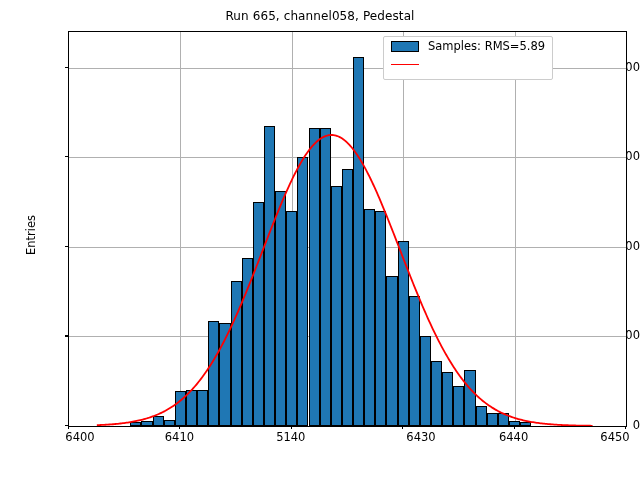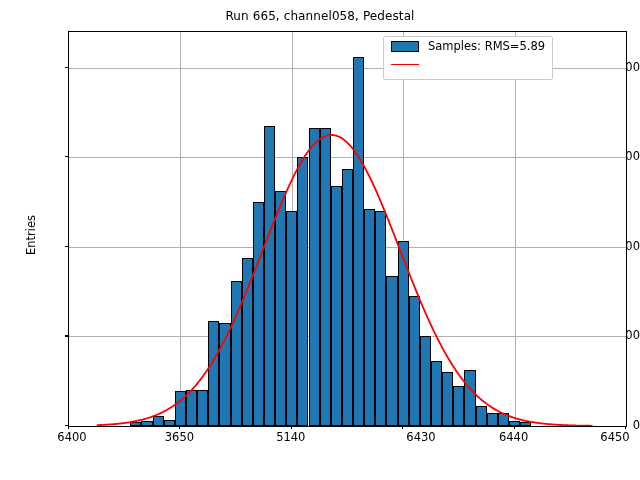--- a/index.html
+++ b/index.html
@@ -170,23 +170,23 @@
       <div class="tick-label-y" style="top: 335.455px;">200</div>
       <div class="tick-mark-y" style="top: 335.455px;"></div>
       <div class="tick-label-y" style="top: 245.909px;">400</div>
       <div class="tick-mark-y" style="top: 245.909px;"></div>
       <div class="tick-label-y" style="top: 156.364px;">600</div>
       <div class="tick-mark-y" style="top: 156.364px;"></div>
       <div class="tick-label-y" style="top: 66.8182px;">800</div>
       <div class="tick-mark-y" style="top: 66.8182px;"></div>
     </div>
   <div id="x-ticks">
-      <div class="tick-label-x" style="left: 72px;">6400</div>
+      <div class="tick-label-x" style="left: 80px;">6400</div>
       <div class="tick-mark-x" style="left: 68px;"></div>
-      <div class="tick-label-x" style="left: 179.4px;">3650</div>
+      <div class="tick-label-x" style="left: 179.4px;">6410</div>
       <div class="tick-mark-x" style="left: 179.4px;"></div>
       <div class="tick-label-x" style="left: 290.8px;">5140</div>
       <div class="tick-mark-x" style="left: 290.8px;"></div>
       <div class="tick-label-x" style="left: 421px;">6430</div>
       <div class="tick-mark-x" style="left: 402.2px;"></div>
       <div class="tick-label-x" style="left: 513.6px;">6440</div>
       <div class="tick-mark-x" style="left: 513.6px;"></div>
       <div class="tick-label-x" style="left: 615px;">6450</div>
       <div class="tick-mark-x" style="left: 625px;"></div>
     </div>

